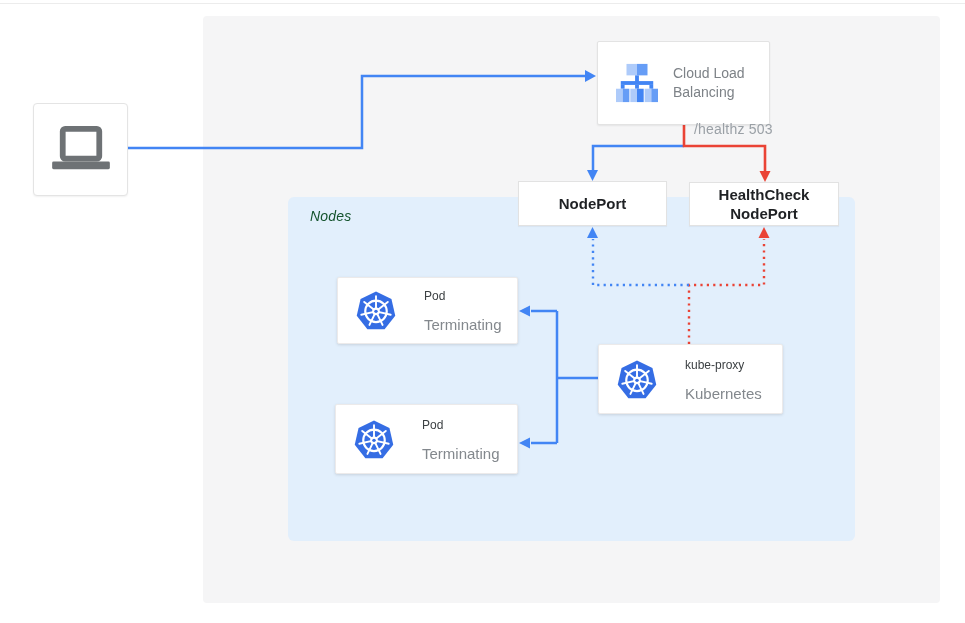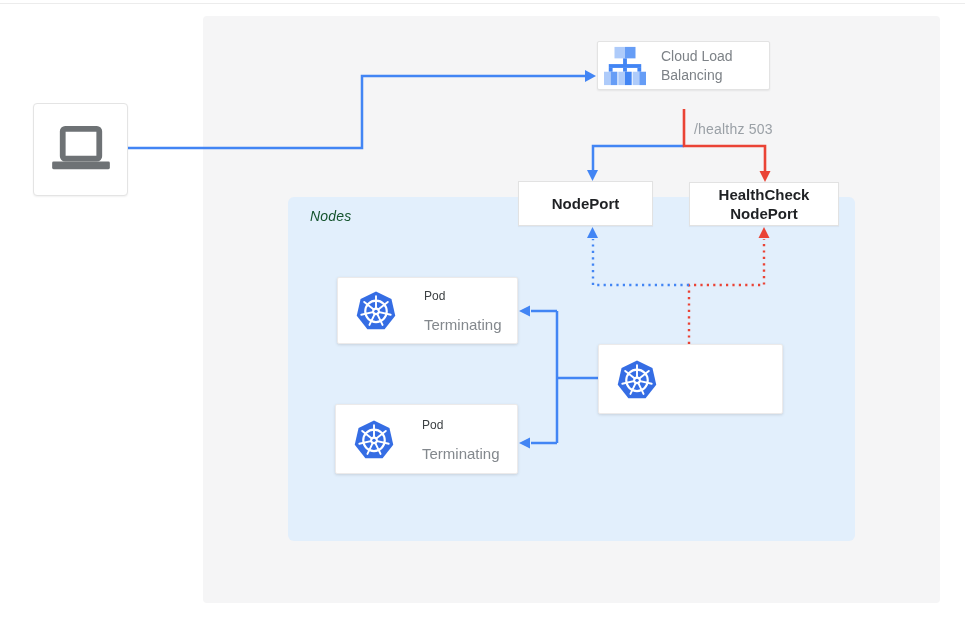--- a/index.html
+++ b/index.html
@@ -18,38 +18,38 @@
   }
   .nodes-label{
     position:absolute;left:310px;top:208px;font-size:14px;color:#14532d;letter-spacing:.2px;font-style:italic;
   }
   .client-box{
     position:absolute;left:33px;top:103px;width:95px;height:93px;background:#fff;
     border:1px solid #e4e4e4;border-radius:4px;display:flex;align-items:center;justify-content:center;
     box-shadow:0 1px 2px rgba(0,0,0,.06);box-sizing:border-box;
   }
   .lb-card{
-    position:absolute;left:597px;top:41px;width:173px;height:49px;background:#fff;
+    position:absolute;left:597px;top:41px;width:173px;height:84px;background:#fff;
     border:1px solid #e3e3e3;border-radius:2px;display:flex;align-items:center;
-    padding-left:4px;box-sizing:border-box;box-shadow:0 1px 2px rgba(0,0,0,.07);
+    padding-left:16px;box-sizing:border-box;box-shadow:0 1px 2px rgba(0,0,0,.07);
   }
   .lb-label{
     margin-left:13px;font-size:14px;line-height:19px;color:#7d8287;width:86px;
   }
   .healthz-label{
     position:absolute;left:694px;top:121px;font-size:14px;font-weight:normal;color:#9aa0a6;
     letter-spacing:.2px;
   }
   .port-box{
     position:absolute;background:#fff;border:1px solid #e2e2e2;box-sizing:border-box;
     display:flex;align-items:center;justify-content:center;text-align:center;
     font-weight:bold;color:#1f2124;font-size:15px;line-height:19px;
     box-shadow:0 1px 1px rgba(0,0,0,.04);
   }
-  .nodeport-box{left:518px;top:181px;width:135px;height:45px;}
+  .nodeport-box{left:518px;top:181px;width:149px;height:45px;}
   .healthcheck-box{left:689px;top:182px;width:150px;height:44px;padding:0 8px;}
   .entity-card{
     position:absolute;background:#fff;border:1px solid #eceaea;border-radius:2px;
     display:flex;align-items:center;box-sizing:border-box;
     box-shadow:0 1px 3px rgba(0,0,0,.12);padding-left:16px;
   }
   .pod1{left:337px;top:277px;width:181px;height:67px;}
   .pod2{left:335px;top:404px;width:183px;height:70px;}
   .kubeproxy{left:598px;top:344px;width:185px;height:70px;}
   .entity-text{margin-left:26px;display:flex;flex-direction:column;}
@@ -182,16 +182,20 @@
           <line x1="50" y1="52" x2="84.2" y2="59.8"></line>
           <line x1="50" y1="52" x2="65.2" y2="83.6"></line>
           <line x1="50" y1="52" x2="34.8" y2="83.6"></line>
           <line x1="50" y1="52" x2="15.8" y2="59.8"></line>
           <line x1="50" y1="52" x2="22.6" y2="30.1"></line>
         </g>
         <circle cx="50" cy="52" r="25" fill="none" stroke="#ffffff" stroke-width="5"></circle>
         <circle cx="50" cy="52" r="9" fill="#ffffff"></circle>
         <circle cx="50" cy="52" r="4" fill="#356de4"></circle>
       </svg>
+      <div class="entity-text">
+        <span class="entity-title">kube-proxy</span>
+        <span class="entity-sub">Kubernetes</span>
+      </div>
     </div>
 
   </div>
 </div>
 
 </body></html>

